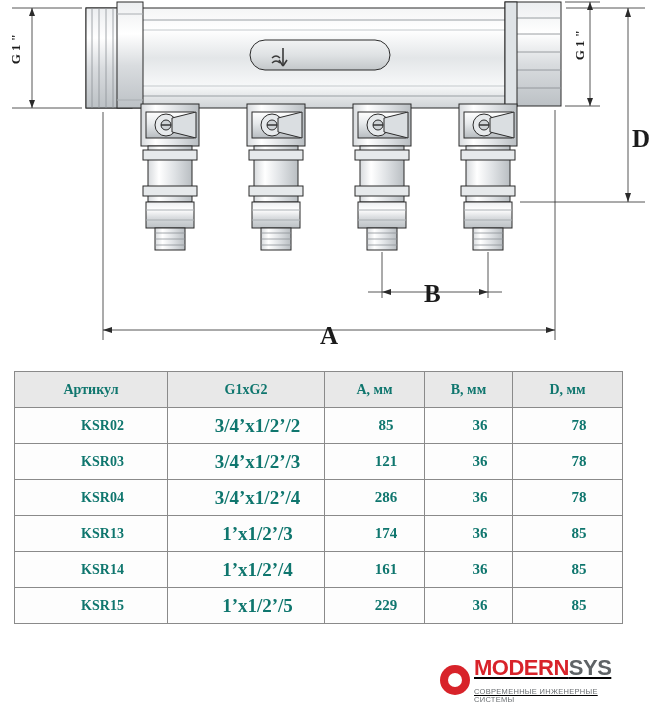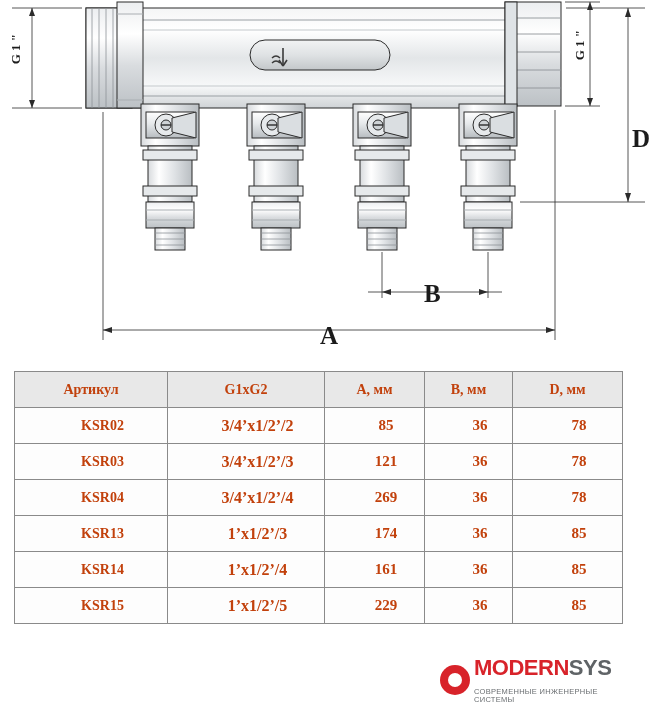--- a/index.html
+++ b/index.html
@@ -50,53 +50,54 @@
     top: 371px;
     width: 608px;
     border-collapse: collapse;
     table-layout: fixed;
     background: #ffffff;
   }
   #spec-table th, #spec-table td {
     border: 1px solid #8a8a8a;
     text-align: center;
     font-family: "Liberation Serif", serif;
-    color: #c2410c;
+    color: #0f766e;
   }
   #spec-table thead th {
     height: 33px;
     font-size: 14px;
     font-weight: bold;
     background: #e8e8e8;
   }
   #spec-table tbody td {
     height: 33px;
     font-size: 15px;
     font-weight: bold;
     background: #fdfdfd;
     padding-left: 24px;
   }
   #spec-table tbody td.model { font-size: 14px; }
-  #spec-table tbody td.size { font-size: 16px; }
+  #spec-table tbody td.size { font-size: 19px; }
 
   .col-model { width: 153px; }
   .col-size  { width: 157px; }
   .col-a     { width: 100px; }
   .col-b     { width: 88px; }
   .col-d     { width: 110px; }
 
   
   #logo {
     position: absolute;
     left: 440px;
     top: 663px;
     width: 200px;
     height: 34px;
     display: flex;
     align-items: center;
+    text-decoration: underline;
   }
   #logo .mark {
     width: 30px;
     height: 30px;
     border-radius: 50%;
     background: #d8232a;
     position: relative;
     flex: none;
     margin-right: 4px;
   }
@@ -366,21 +367,21 @@
       <tr>
         <td class="model">KSR03</td>
         <td class="size">3/4ʼx1/2ʼ/3</td>
         <td>121</td>
         <td>36</td>
         <td>78</td>
       </tr>
       <tr>
         <td class="model">KSR04</td>
         <td class="size">3/4ʼx1/2ʼ/4</td>
-        <td>269</td>
+        <td>286</td>
         <td>36</td>
         <td>78</td>
       </tr>
       <tr>
         <td class="model">KSR13</td>
         <td class="size">1ʼx1/2ʼ/3</td>
         <td>174</td>
         <td>36</td>
         <td>85</td>
       </tr>

